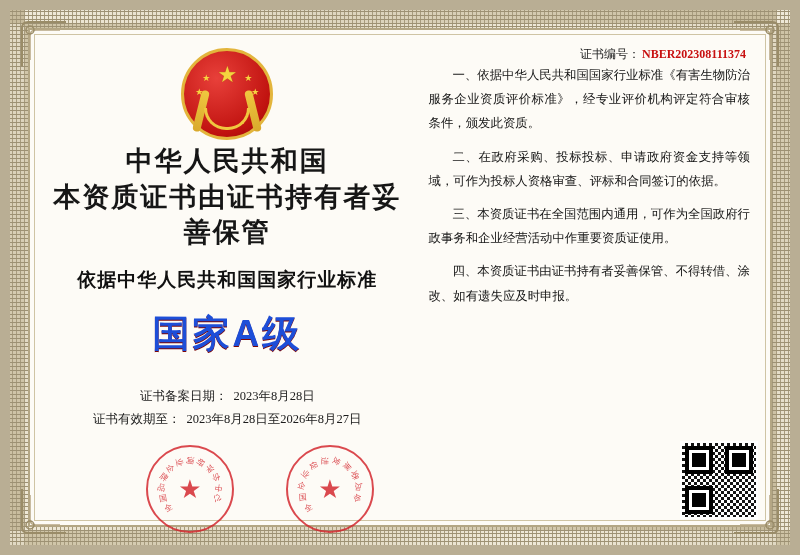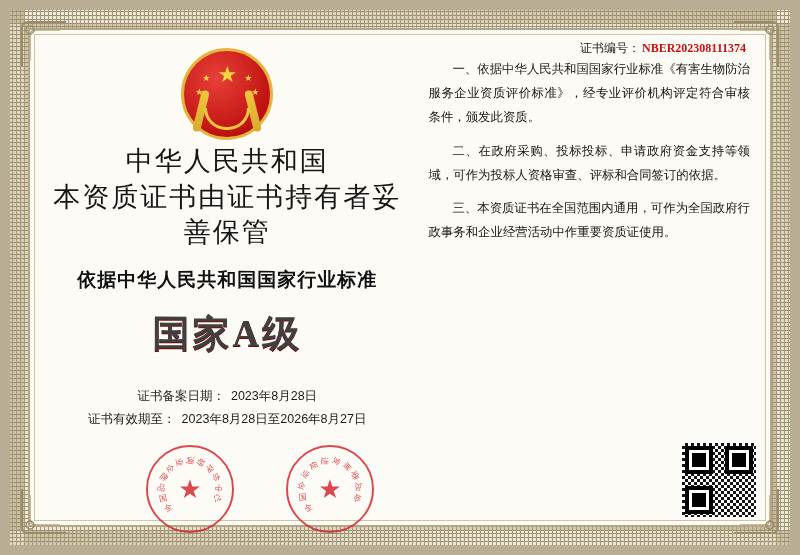--- a/index.html
+++ b/index.html
@@ -79,21 +79,21 @@
   .left-pane {
     width: 52%;
     position: relative;
     padding: 6px 10px 0 14px;
     box-sizing: border-box;
     text-align: center;
   }
   .right-pane {
     width: 48%;
     position: relative;
-    padding: 0 14px 0 14px;
+    padding: 6px 14px 0 14px;
     box-sizing: border-box;
   }
 
   
   .emblem {
     width: 92px;
     height: 92px;
     margin: 6px auto 4px;
     position: relative;
   }
@@ -143,21 +143,21 @@
     width: 8px;
     height: 42px;
     background: linear-gradient(#f0c73f, #d9a92c);
     border-radius: 4px;
   }
   .emblem .wheat-l { left: 16px; transform: rotate(14deg); }
   .emblem .wheat-r { right: 16px; transform: rotate(-14deg); }
 
   .title-main {
     font-family: "Liberation Serif", serif;
-    font-weight: normal;
+    font-weight: bold;
     font-size: 27px;
     letter-spacing: 2px;
     color: #161616;
     line-height: 1.32;
     margin-top: 4px;
   }
   .subtitle-zheng {
     font-family: "Liberation Serif", serif;
     font-size: 16px;
     color: #1a1a1a;
@@ -166,34 +166,34 @@
   }
   .company {
     font-family: "Liberation Serif", serif;
     font-size: 19px;
     font-weight: bold;
     color: #111;
     margin-top: 16px;
     letter-spacing: 1px;
   }
   .grade {
-    font-family: Liberation Serif, serif;
+    font-family: Liberation Sans, sans-serif;
     font-size: 37px;
     font-weight: bold;
-    color: #404040;
+    color: #1d4ed8;
     letter-spacing: 3px;
     margin-top: 16px;
     text-shadow: 0 1px 0 #7c0606;
   }
   .dates {
     margin-top: 26px;
     font-size: 12.5px;
     color: #1b1b1b;
     line-height: 1.85;
-    font-family: Liberation Sans, sans-serif;
+    font-family: Liberation Serif, serif;
   }
   .dates .row { white-space: nowrap; }
   .dates .label { letter-spacing: 0px; }
   .dates .value { margin-left: 6px; }
 
   
   .seals {
     position: relative;
     margin-top: 14px;
     height: 88px;
@@ -416,20 +416,21 @@
 
     <div class="right-pane">
       <div class="cert-no">
         <span>证书编号：</span><span class="num">NBER202308111374</span>
       </div>
 
 
       <div class="note">一、依据中华人民共和国国家行业标准《有害生物防治服务企业资质评价标准》，经专业评价机构评定符合审核条件，颁发此资质。</div>
       <div class="note">二、在政府采购、投标投标、申请政府资金支持等领域，可作为投标人资格审查、评标和合同签订的依据。</div>
       <div class="note">三、本资质证书在全国范围内通用，可作为全国政府行政事务和企业经营活动中作重要资质证使用。</div>
+      <div class="note">四、本资质证书由证书持有者妥善保管、不得转借、涂改、如有遗失应及时申报。</div>
 
       <div class="qr">
         <div class="qr-inner"></div>
         <div class="qr-eye e1"></div>
         <div class="qr-eye e2"></div>
         <div class="qr-eye e3"></div>
       </div>
     </div>
 
   </div>

